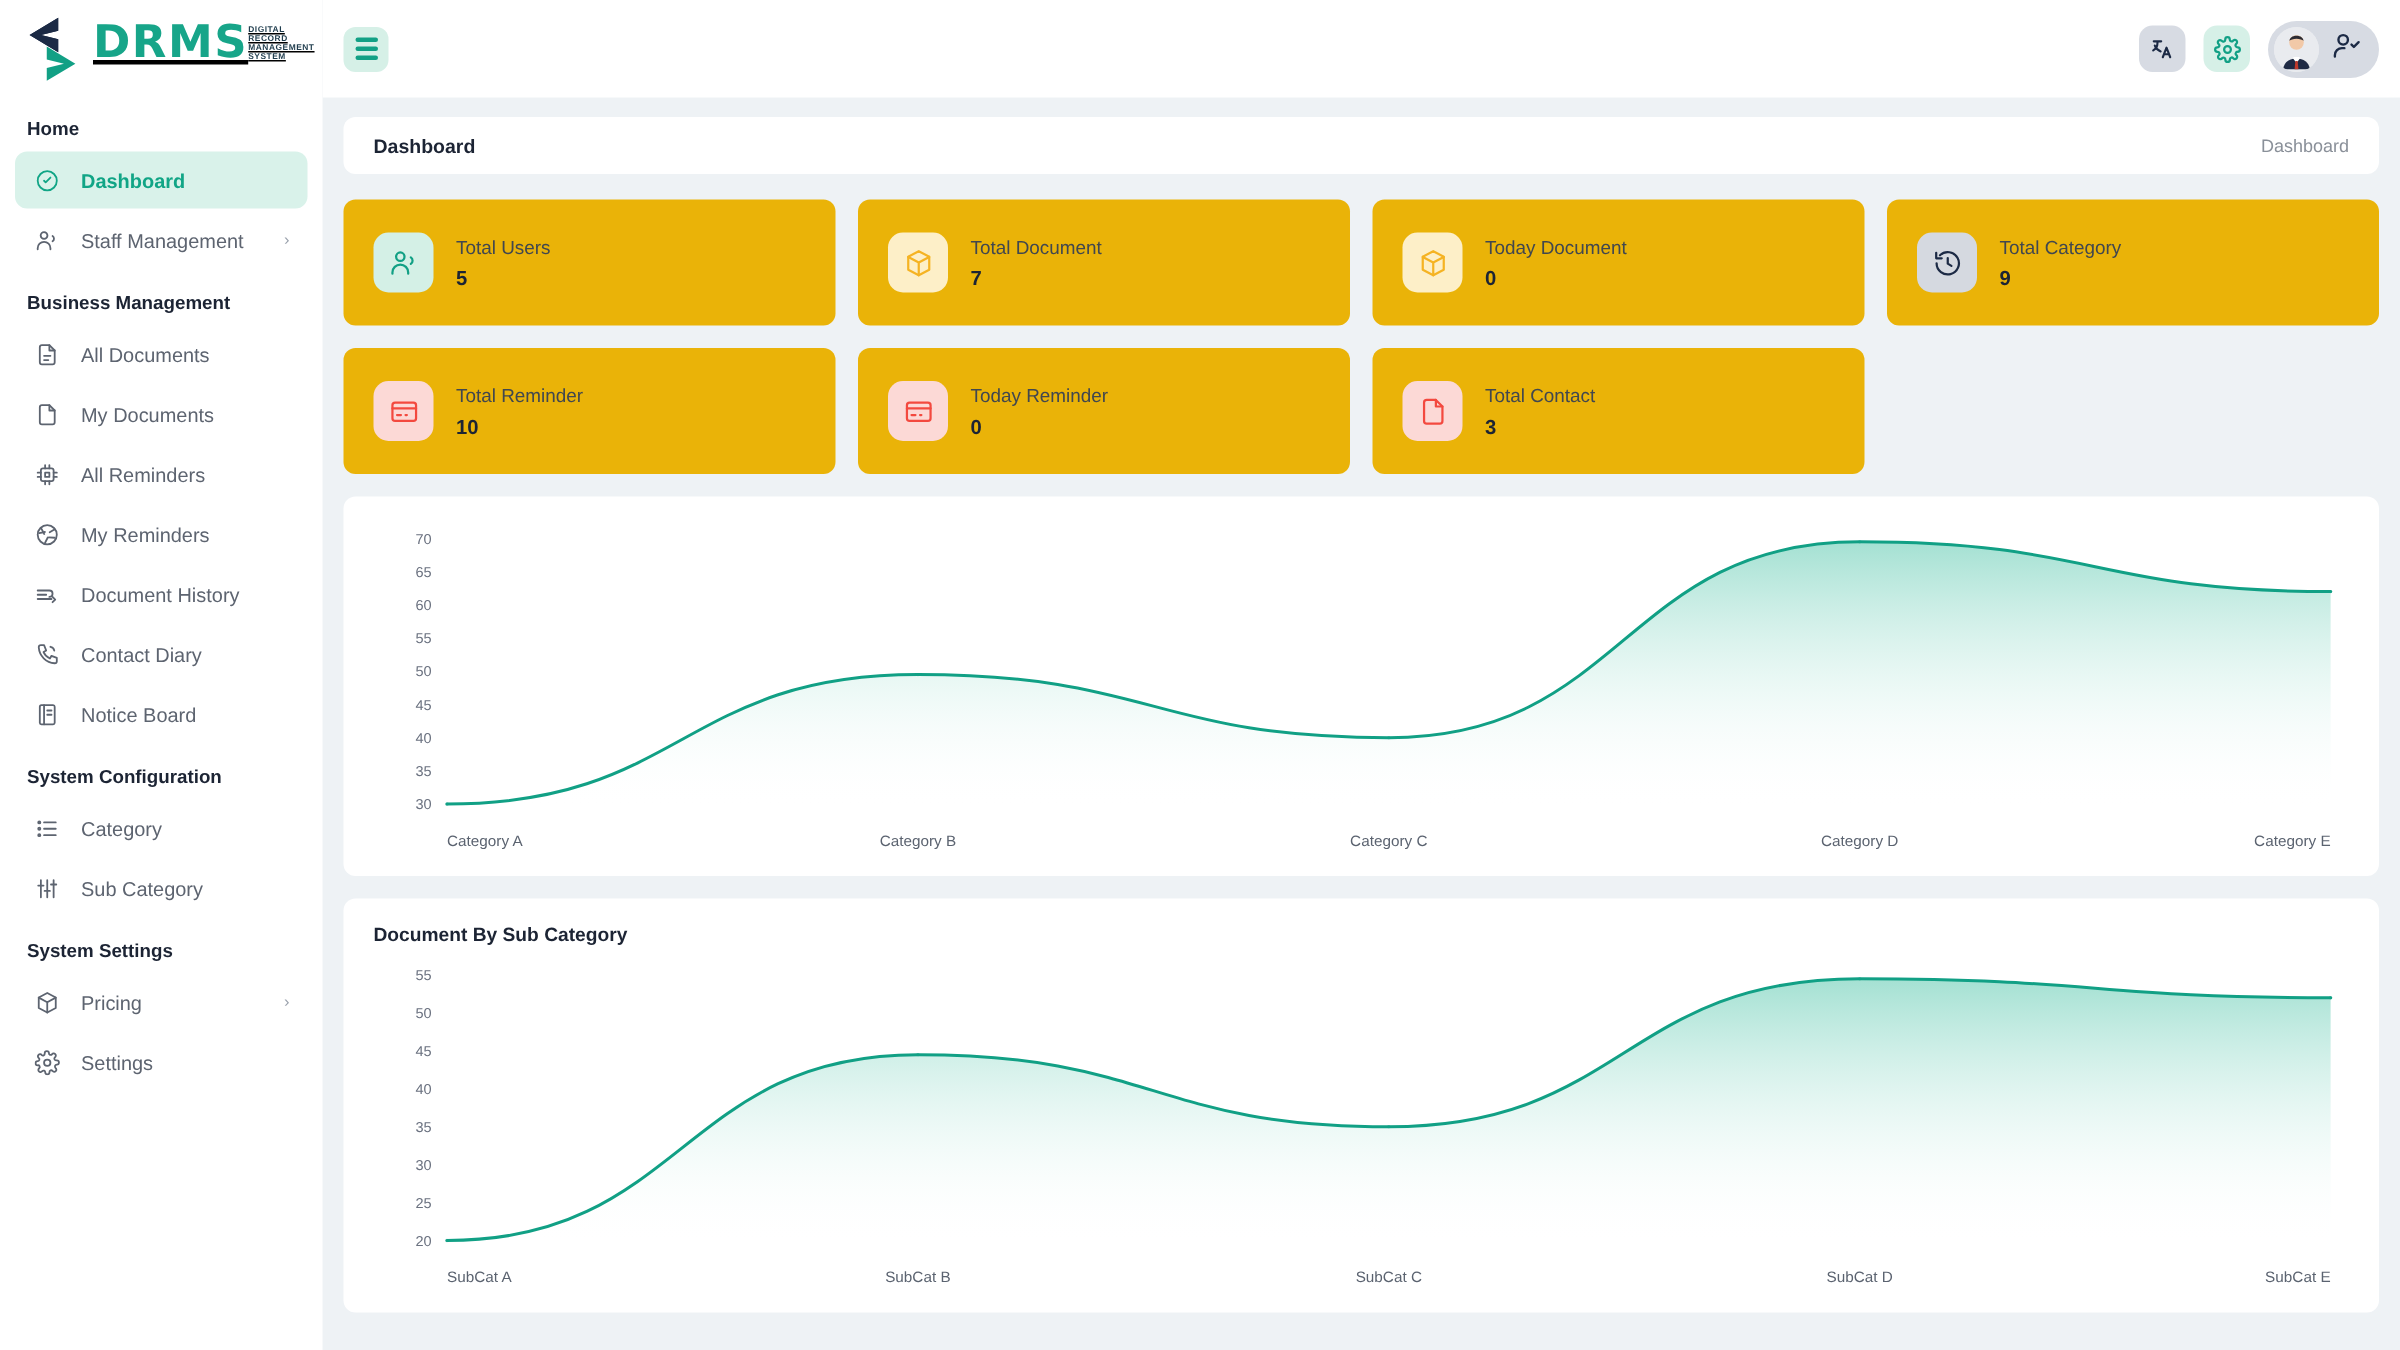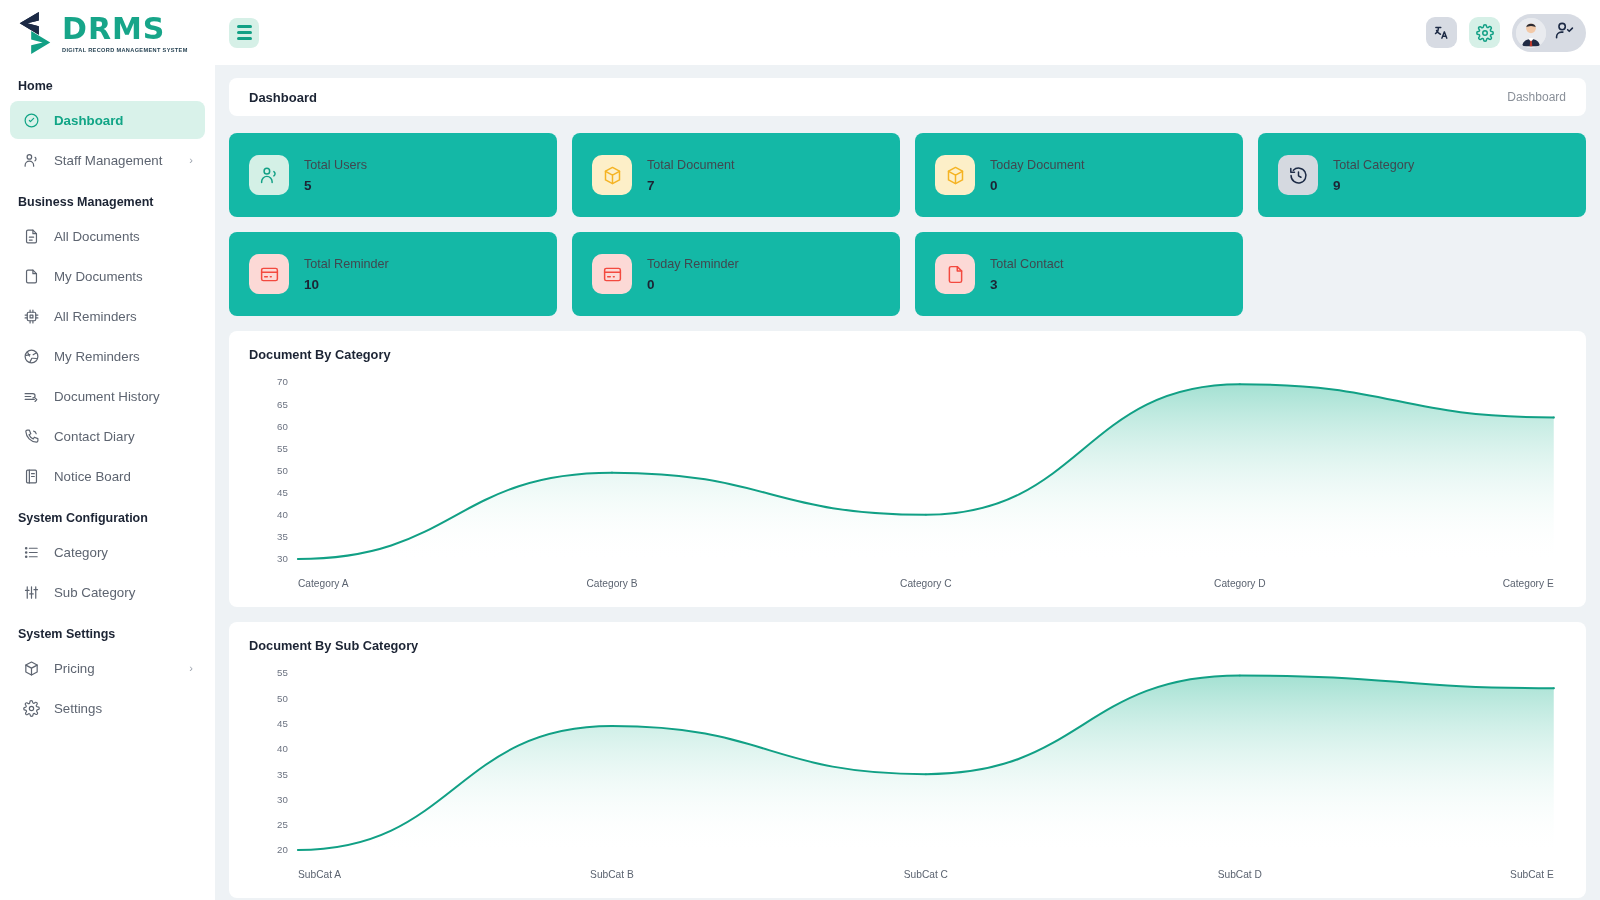--- a/index.html
+++ b/index.html
@@ -15,21 +15,21 @@
   .sidebar {
     width: 215px; height: 900px; background: #ffffff;
     flex: 0 0 215px; position: relative; overflow: hidden;
   }
   .logo-wrap {
     height: 65px; display: flex; align-items: center;
     padding: 0 14px;
   }
   .logo { display: flex; align-items: flex-start; gap: 6px; }
   .logo-mark { width: 42px; height: 46px; flex: 0 0 42px; }
-  .logo-text { display: flex; flex-direction: column; padding-top: 4px; }
+  .logo-text { display: flex; flex-direction: row; padding-top: 4px; text-decoration: underline; }
   .logo-word {
     font-size: 30px; font-weight: 700; color: #17a589;
     letter-spacing: 1px; line-height: 1; font-family: "DejaVu Sans", sans-serif;
   }
   .logo-sub {
     font-size: 5.6px; color: #1f3c4d; letter-spacing: 0.35px;
     margin-top: 3px; font-weight: 600;
   }
 
   .nav { padding: 0 10px; }
@@ -90,21 +90,21 @@
   .page-head {
     background: #fff; border-radius: 8px; height: 38px;
     display: flex; align-items: center; padding: 0 20px;
     margin-bottom: 17px;
   }
   .page-head .title { font-size: 13px; font-weight: 700; color: #1c2434; }
   .page-head .crumb { margin-left: auto; font-size: 12px; color: #8a9099; }
 
   .cards-row { display: flex; gap: 15px; margin-bottom: 15px; }
   .stat-card {
-    background: #14b8a6; border-radius: 8px; height: 84px;
+    background: #eab308; border-radius: 8px; height: 84px;
     flex: 1 1 0; display: flex; align-items: center; gap: 15px;
     padding: 0 20px; min-width: 0;
   }
   .stat-card.ghost { background: transparent; }
   .stat-ic {
     width: 40px; height: 40px; border-radius: 10px; flex: 0 0 40px;
     display: flex; align-items: center; justify-content: center;
   }
   .stat-ic svg { width: 21px; height: 21px; }
   .stat-meta { display: flex; flex-direction: column; gap: 6px; min-width: 0; }
@@ -416,21 +416,20 @@
             </span>
             <span class="stat-meta">
               <span class="stat-label">Total Contact</span>
               <span class="stat-value">3</span>
             </span>
           </div>
           <div class="stat-card ghost"></div>
         </div>
 
       <div class="chart-card">
-        <div class="chart-title">Document By Category</div>
         <div class="chart-area" id="chart-0">
             <svg viewBox="0 0 1290 225" preserveAspectRatio="none">
       <defs>
         <linearGradient id="g0" x1="0" y1="0" x2="0" y2="1">
           <stop offset="0%" stop-color="#9fdfd0" stop-opacity="0.95"></stop>
           <stop offset="100%" stop-color="#ffffff" stop-opacity="0.05"></stop>
         </linearGradient>
       </defs>
       <path d="M 48 189 C 201.75 189, 201.75 102.7125, 355.5 102.7125 C 509.25 102.7125, 509.25 144.75, 663 144.75 C 816.75 144.75, 816.75 14.212500000000006, 970.5 14.212500000000006 C 1124.25 14.212500000000006, 1124.25 47.400000000000006, 1278 47.400000000000006 L 1278 189 L 48 189 Z" fill="url(#g0)"></path>
       <path d="M 48 189 C 201.75 189, 201.75 102.7125, 355.5 102.7125 C 509.25 102.7125, 509.25 144.75, 663 144.75 C 816.75 144.75, 816.75 14.212500000000006, 970.5 14.212500000000006 C 1124.25 14.212500000000006, 1124.25 47.400000000000006, 1278 47.400000000000006" fill="none" stroke="#11a085" stroke-width="2" stroke-linecap="round"></path>

